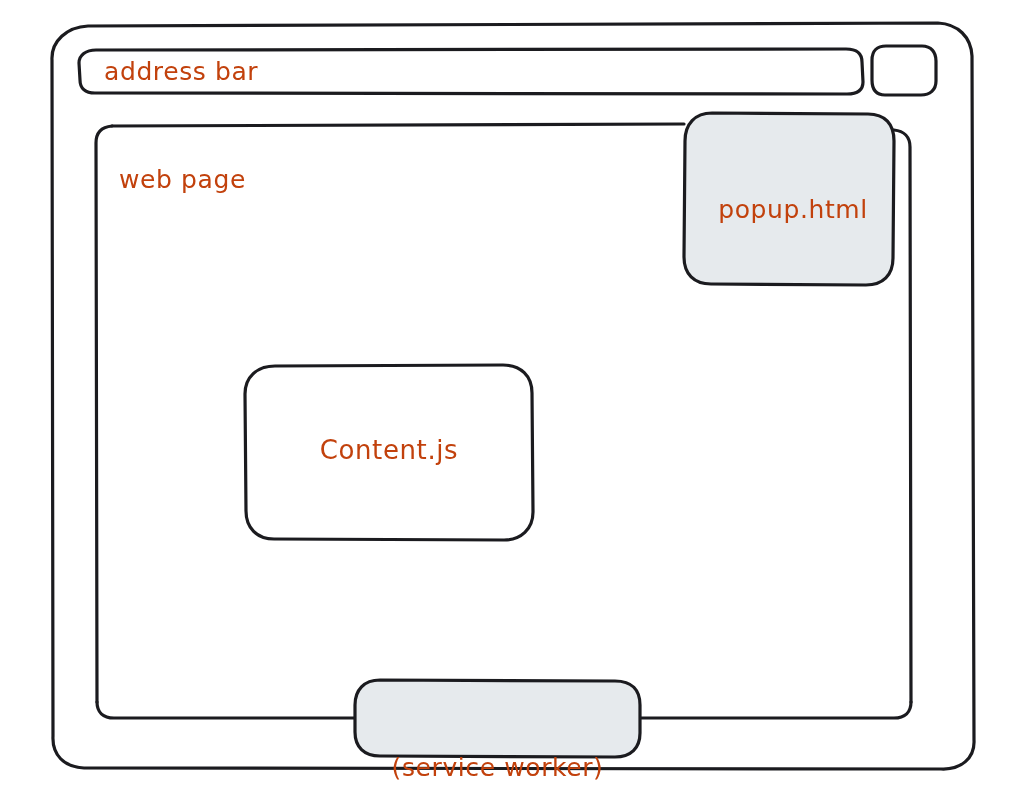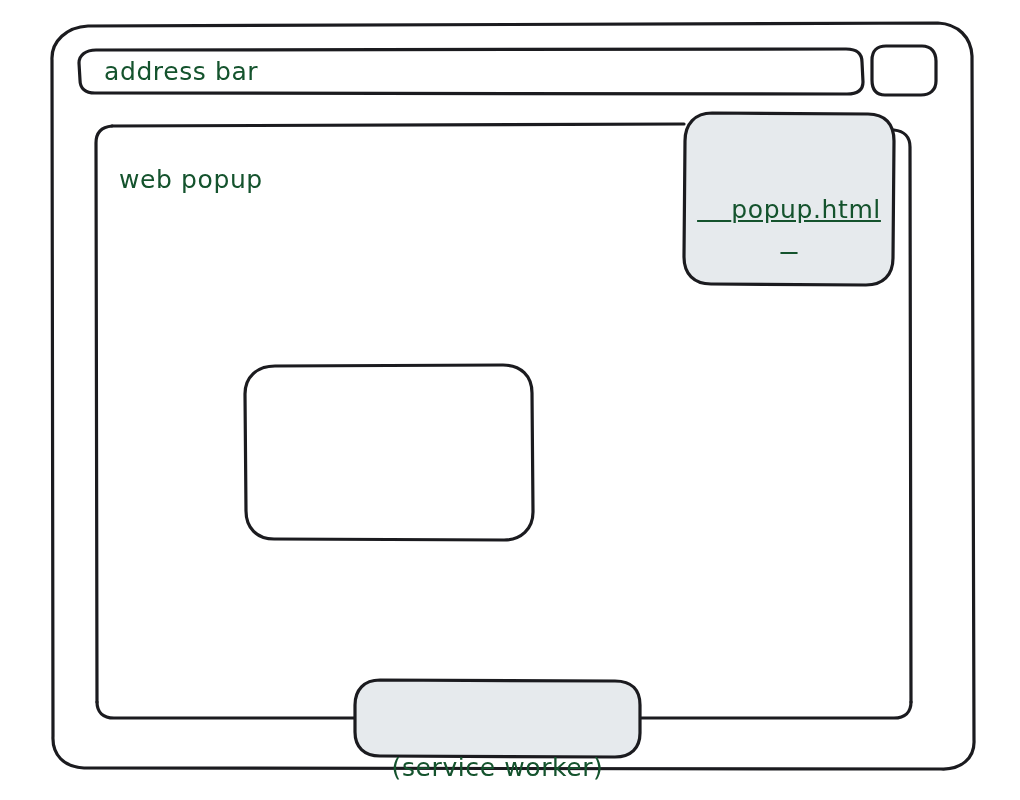--- a/index.html
+++ b/index.html
@@ -42,21 +42,21 @@
   }
   .fill-white {
     fill: #ffffff;
     stroke: #1b1b1f;
     stroke-width: 3.2;
     stroke-linecap: round;
     stroke-linejoin: round;
   }
   .label {
     position: absolute;
-    color: #14532d;
+    color: #c2410c;
     font-family: "DejaVu Sans", sans-serif;
     font-weight: 400;
     letter-spacing: 0.6px;
     white-space: pre;
     line-height: 1.28;
   }
   #address-bar-label {
     left: 104px;
     top: 56px;
     font-size: 25px;
@@ -70,23 +70,22 @@
     left: 245px;
     top: 434px;
     width: 288px;
     text-align: center;
     font-size: 26px;
   }
   #popup-label {
     left: 684px;
     top: 162px;
     width: 210px;
-    text-align: center;
+    text-align: left;
     font-size: 25px;
-    text-decoration: underline;
   }
   #popup-label .line2 { display: block; }
   #background-label {
     left: 355px;
     top: 688px;
     width: 285px;
     text-align: center;
     font-size: 25px;
   }
   #background-label .line2 { display: block; }
@@ -163,22 +162,23 @@
          C 640,748 631,757 615,757
          L 380,756
          C 364,756 355,747 355,732
          L 355,705
          C 355,690 364,680 380,680 Z"></path>
 
   </svg>
 
   <div class="label" id="address-bar-label">address bar</div>
 
-  <div class="label" id="web-page-label">web popup</div>
+  <div class="label" id="web-page-label">web page</div>
 
+  <div class="label" id="content-js-label">Content.js</div>
 
   <div class="label" id="popup-label">
     <span class="line1">popup.html</span>
   </div>
 
   <div class="label" id="background-label">
     <span class="line2">(service worker)</span>
   </div>
 
 </div>

